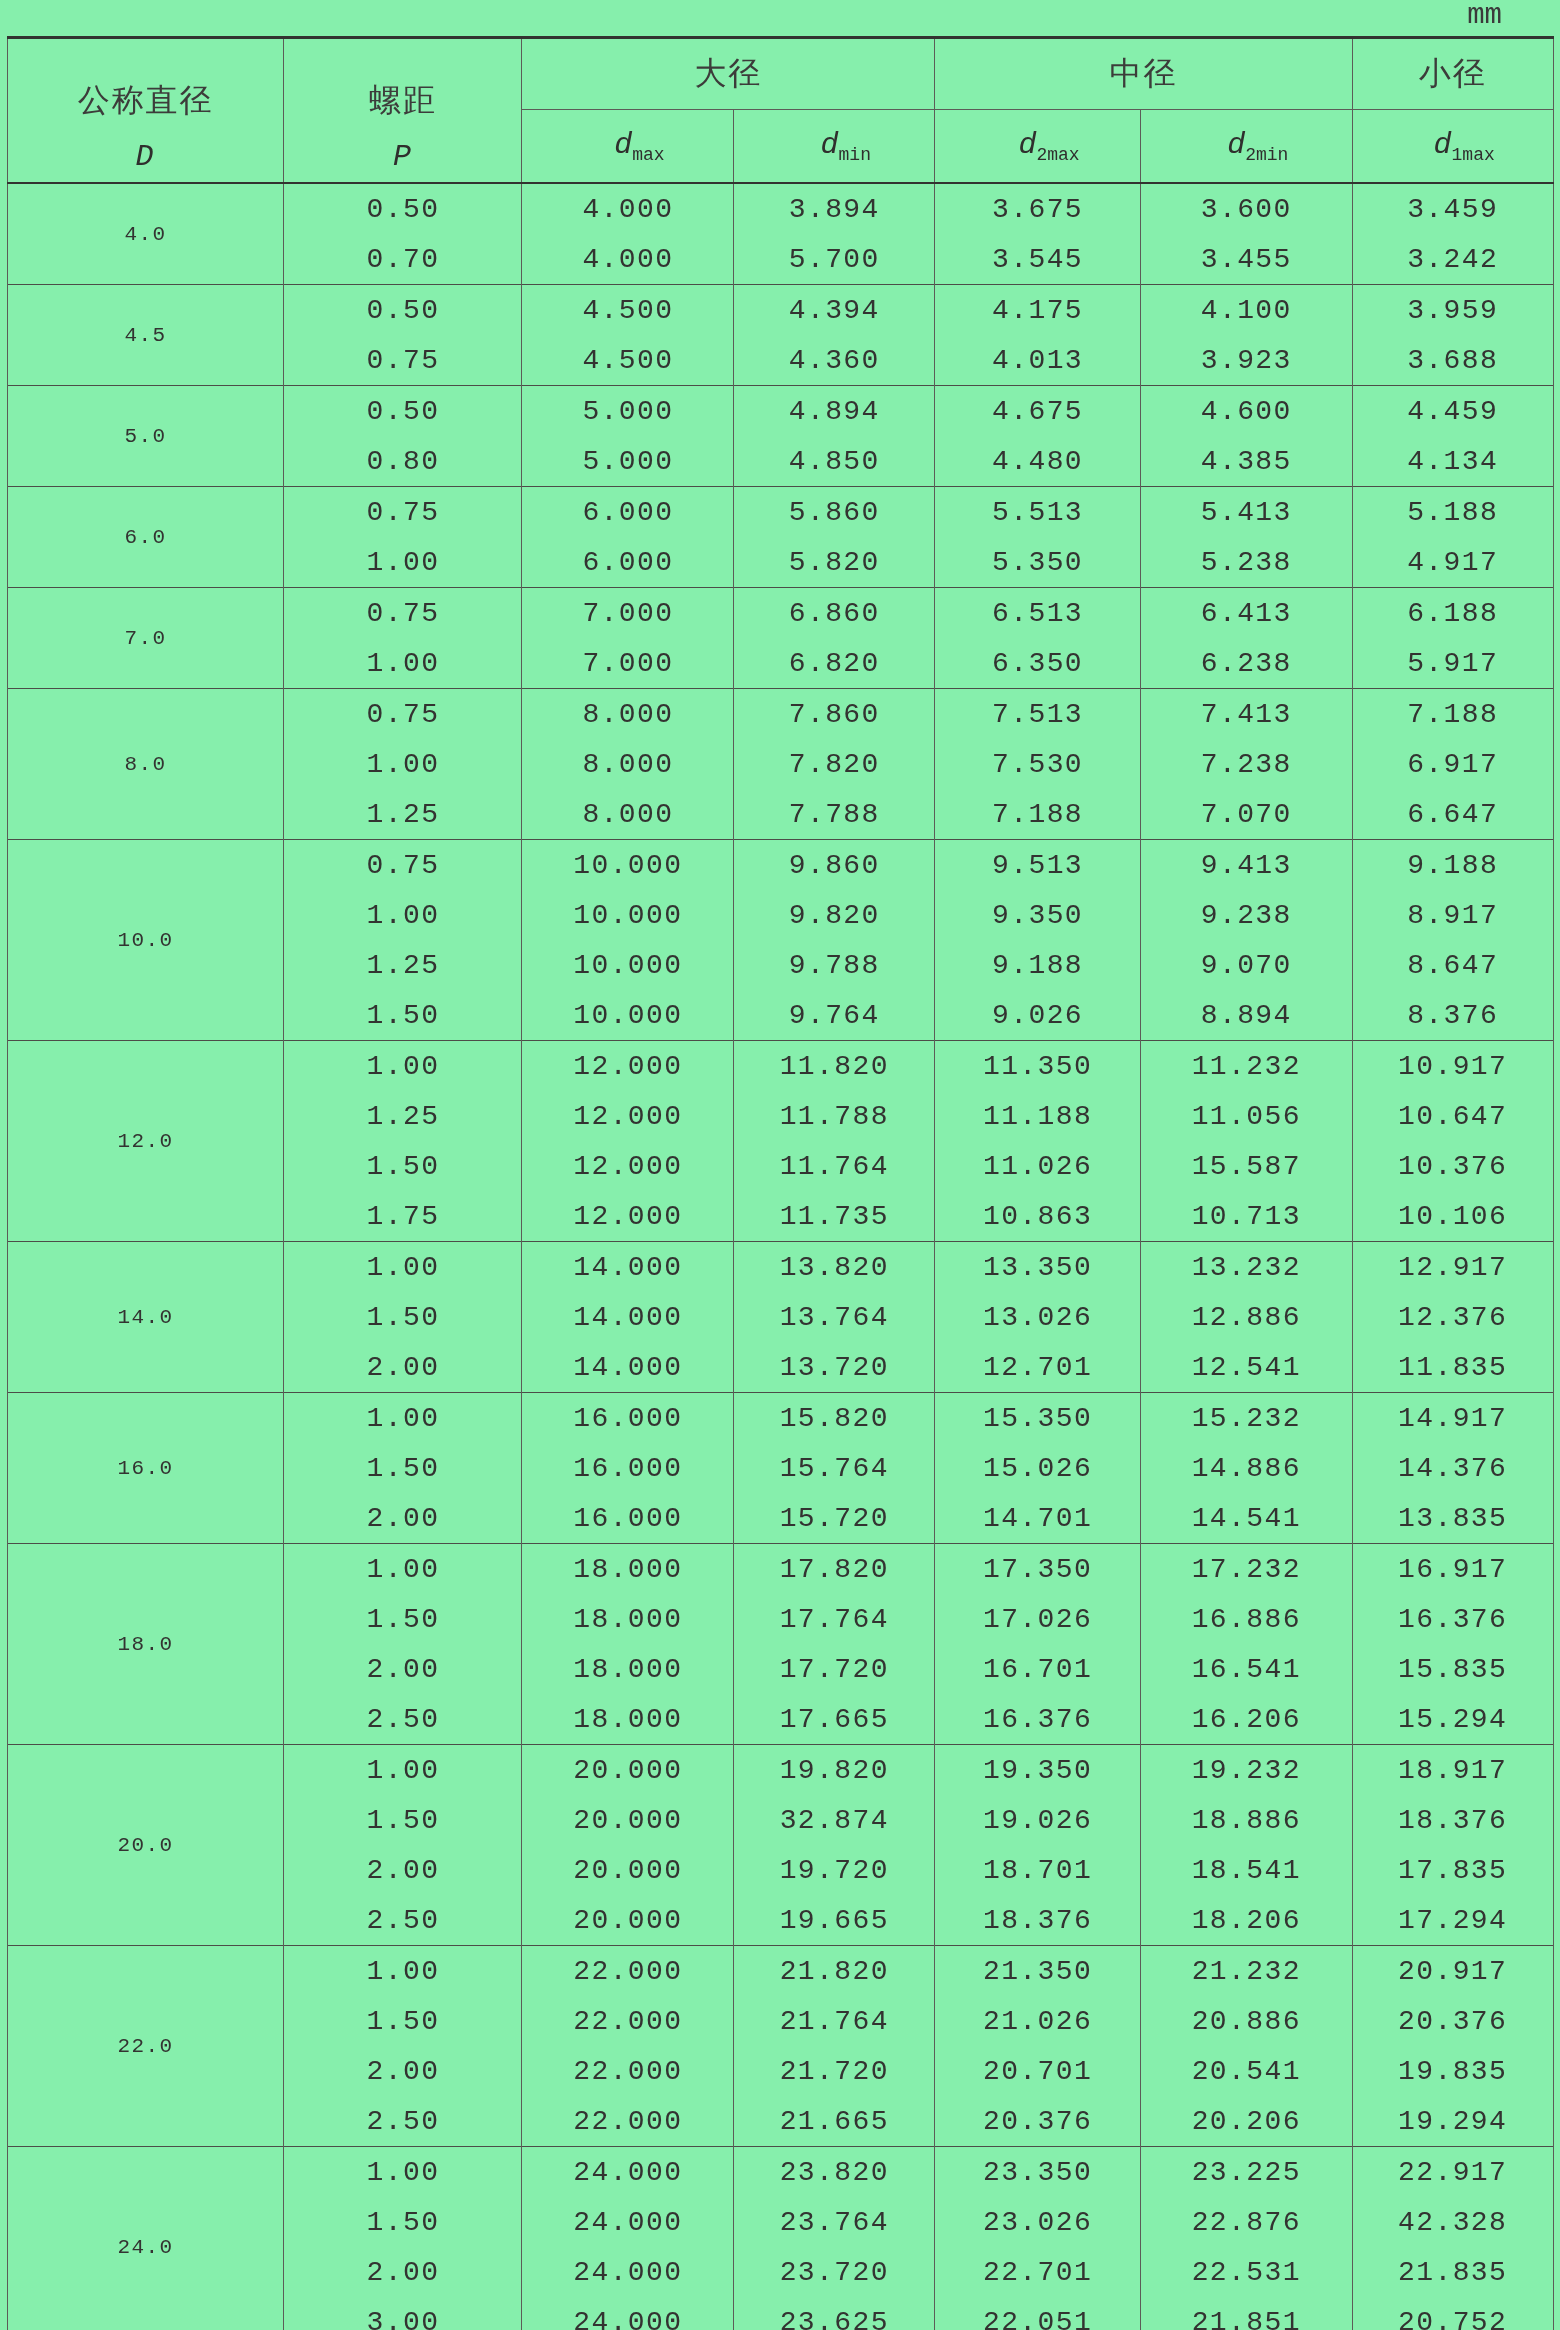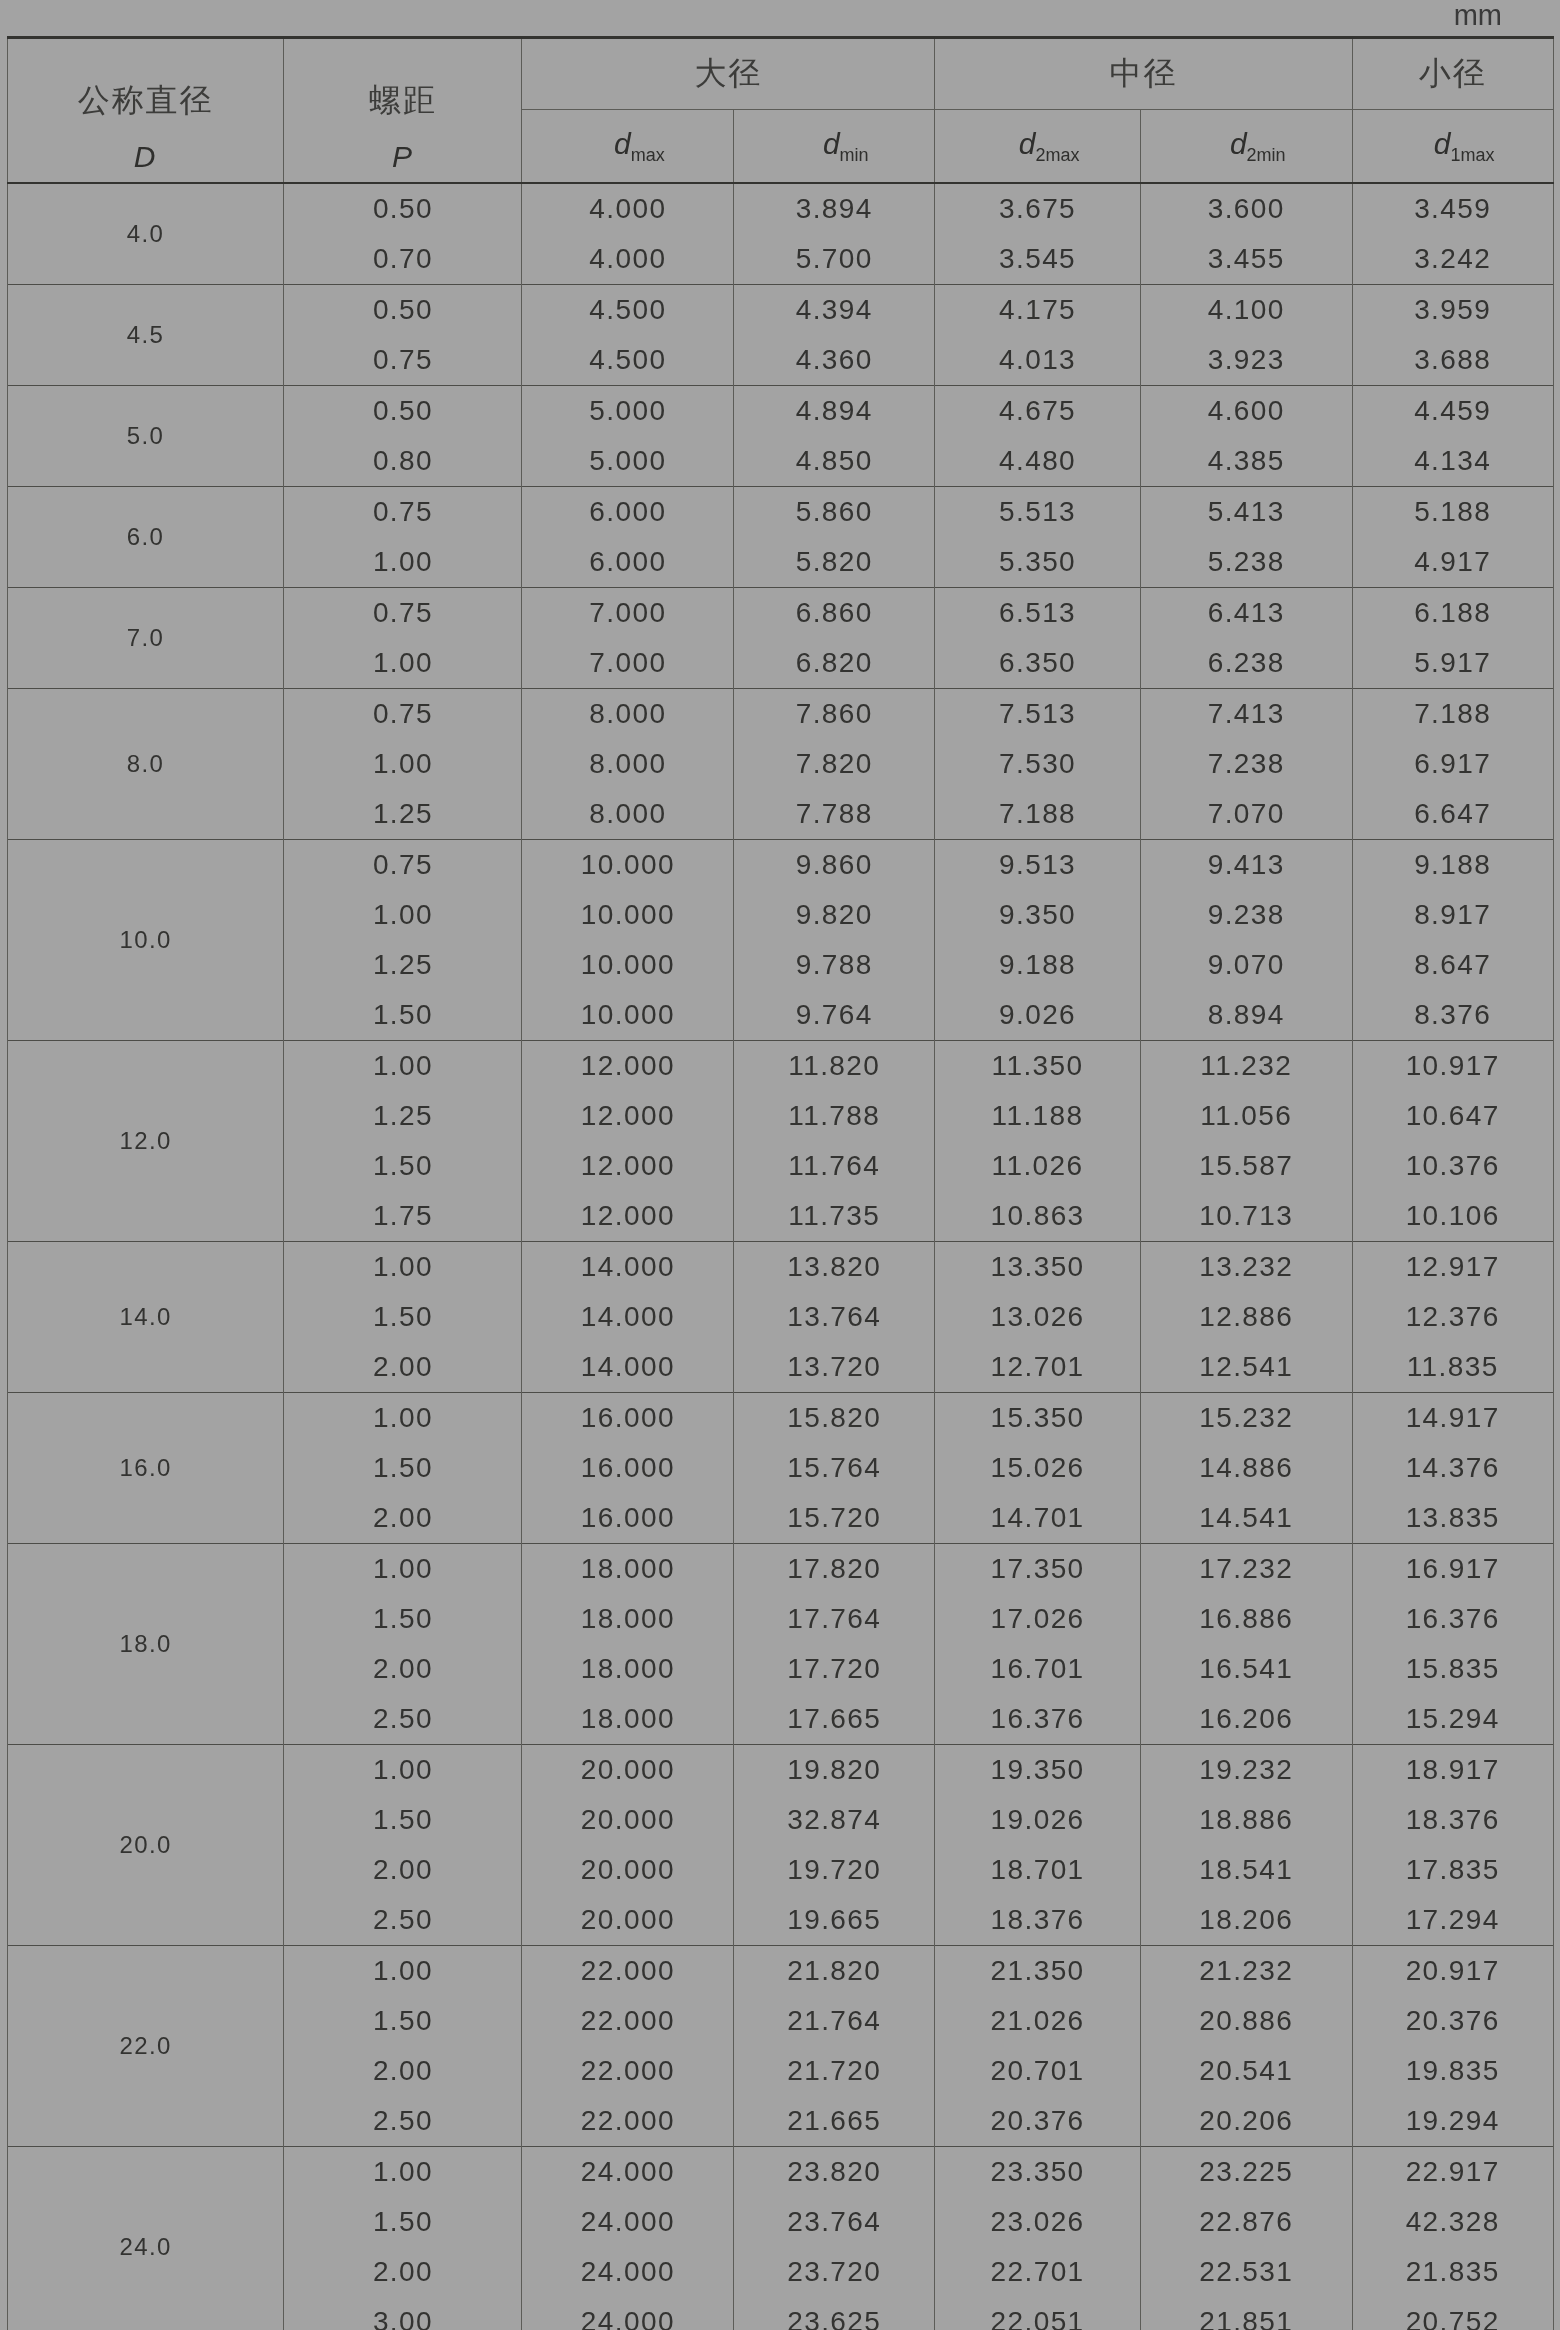--- a/index.html
+++ b/index.html
@@ -5,23 +5,23 @@
   html, body {
     margin: 0;
     padding: 0;
     background: #e8e8e4;
   }
   .page {
     position: relative;
     width: 1561px;
     height: 2330px;
     margin: 0 auto;
-    background: #a3a3a3;
+    background: #86efac;
     color: #262626;
-    font-family: Liberation Sans, sans-serif;
+    font-family: Liberation Mono, monospace;
     overflow: hidden;
   }
   .unit {
     position: absolute;
     top: 0px;
     right: 59px;
     font-size: 29px;
     line-height: 31px;
     color: #3a3a3a;
   }
@@ -73,21 +73,21 @@
   tbody td {
     height: 50px;
     font-size: 28px;
     letter-spacing: 1.4px;
     color: #333331;
     border-left: 1px solid #5c5c58;
     border-right: 1px solid #5c5c58;
   }
   tbody tr.group-first td { border-top: 1.9px solid #4c4c48; }
   tbody tr.first-group td { border-top: none; }
-  td.dcell { font-size: 24px; margin-left: 8px; }
+  td.dcell { font-size: 21px; margin-left: 8px; }
 </style>
 </head>
 <body>
 
 <div class="page">
 
   <div class="unit">mm</div>
 
   <table class="dim-table">
     <colgroup>

